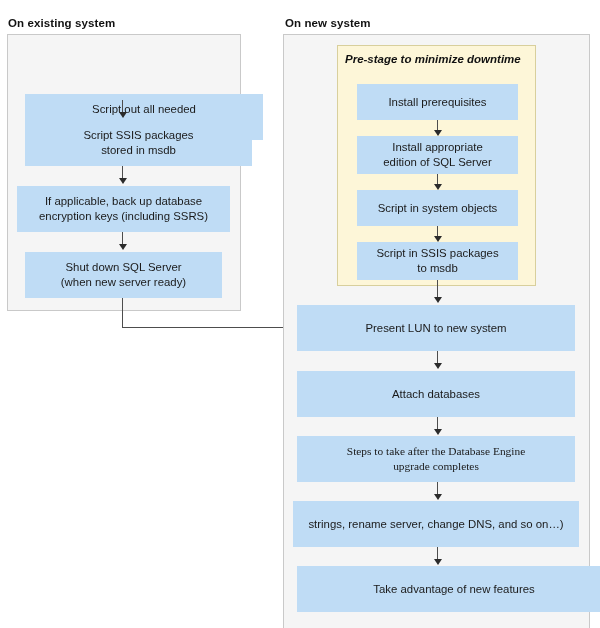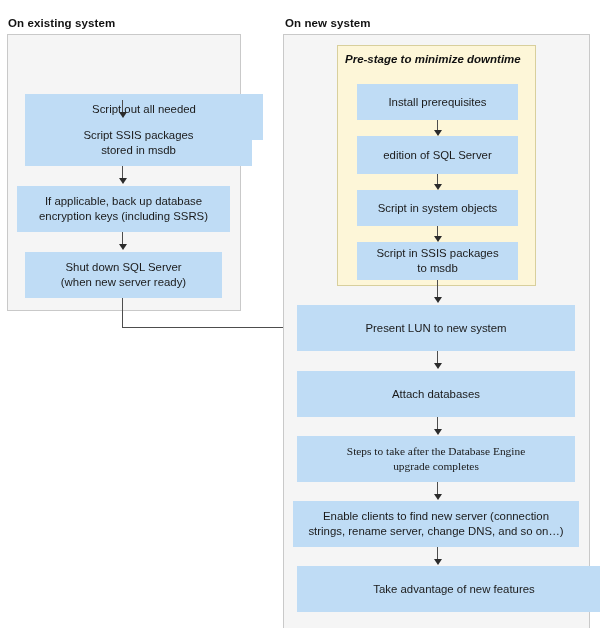--- a/index.html
+++ b/index.html
@@ -146,20 +146,21 @@
   <div class="node" style="left:357px;top:72px;width:161px;height:36px;">
     <span>
       <span>Install prerequisites</span>
     </span>
   </div>
   <div class="vline" style="left:437px;top:108px;height:11px;"></div>
   <div class="arrow-down" style="left:433.6px;top:118px;"></div>
 
   <div class="node" style="left:357px;top:124px;width:161px;height:38px;">
     <span>
+      <span>Install appropriate</span>
       <span>edition of SQL Server</span>
     </span>
   </div>
   <div class="vline" style="left:437px;top:162px;height:11px;"></div>
   <div class="arrow-down" style="left:433.6px;top:172px;"></div>
 
   <div class="node" style="left:357px;top:178px;width:161px;height:36px;">
     <span>
       <span>Script in system objects</span>
     </span>
@@ -197,21 +198,20 @@
     <span>
       <span>Steps to take after the Database Engine</span>
       <span>upgrade completes</span>
     </span>
   </div>
   <div class="vline" style="left:437px;top:470px;height:13px;"></div>
   <div class="arrow-down" style="left:433.6px;top:482px;"></div>
 
   <div class="node" style="left:293px;top:489px;width:286px;height:46px;">
     <span>
-      <span>Enable clients to find new server (connection</span>
       <span>strings, rename server, change DNS, and so on…)</span>
     </span>
   </div>
   <div class="vline" style="left:437px;top:535px;height:13px;"></div>
   <div class="arrow-down" style="left:433.6px;top:547px;"></div>
 
   <div class="node" style="left:297px;top:554px;width:314px;height:46px;">
     <span>
       <span>Take advantage of new features</span>
     </span>

